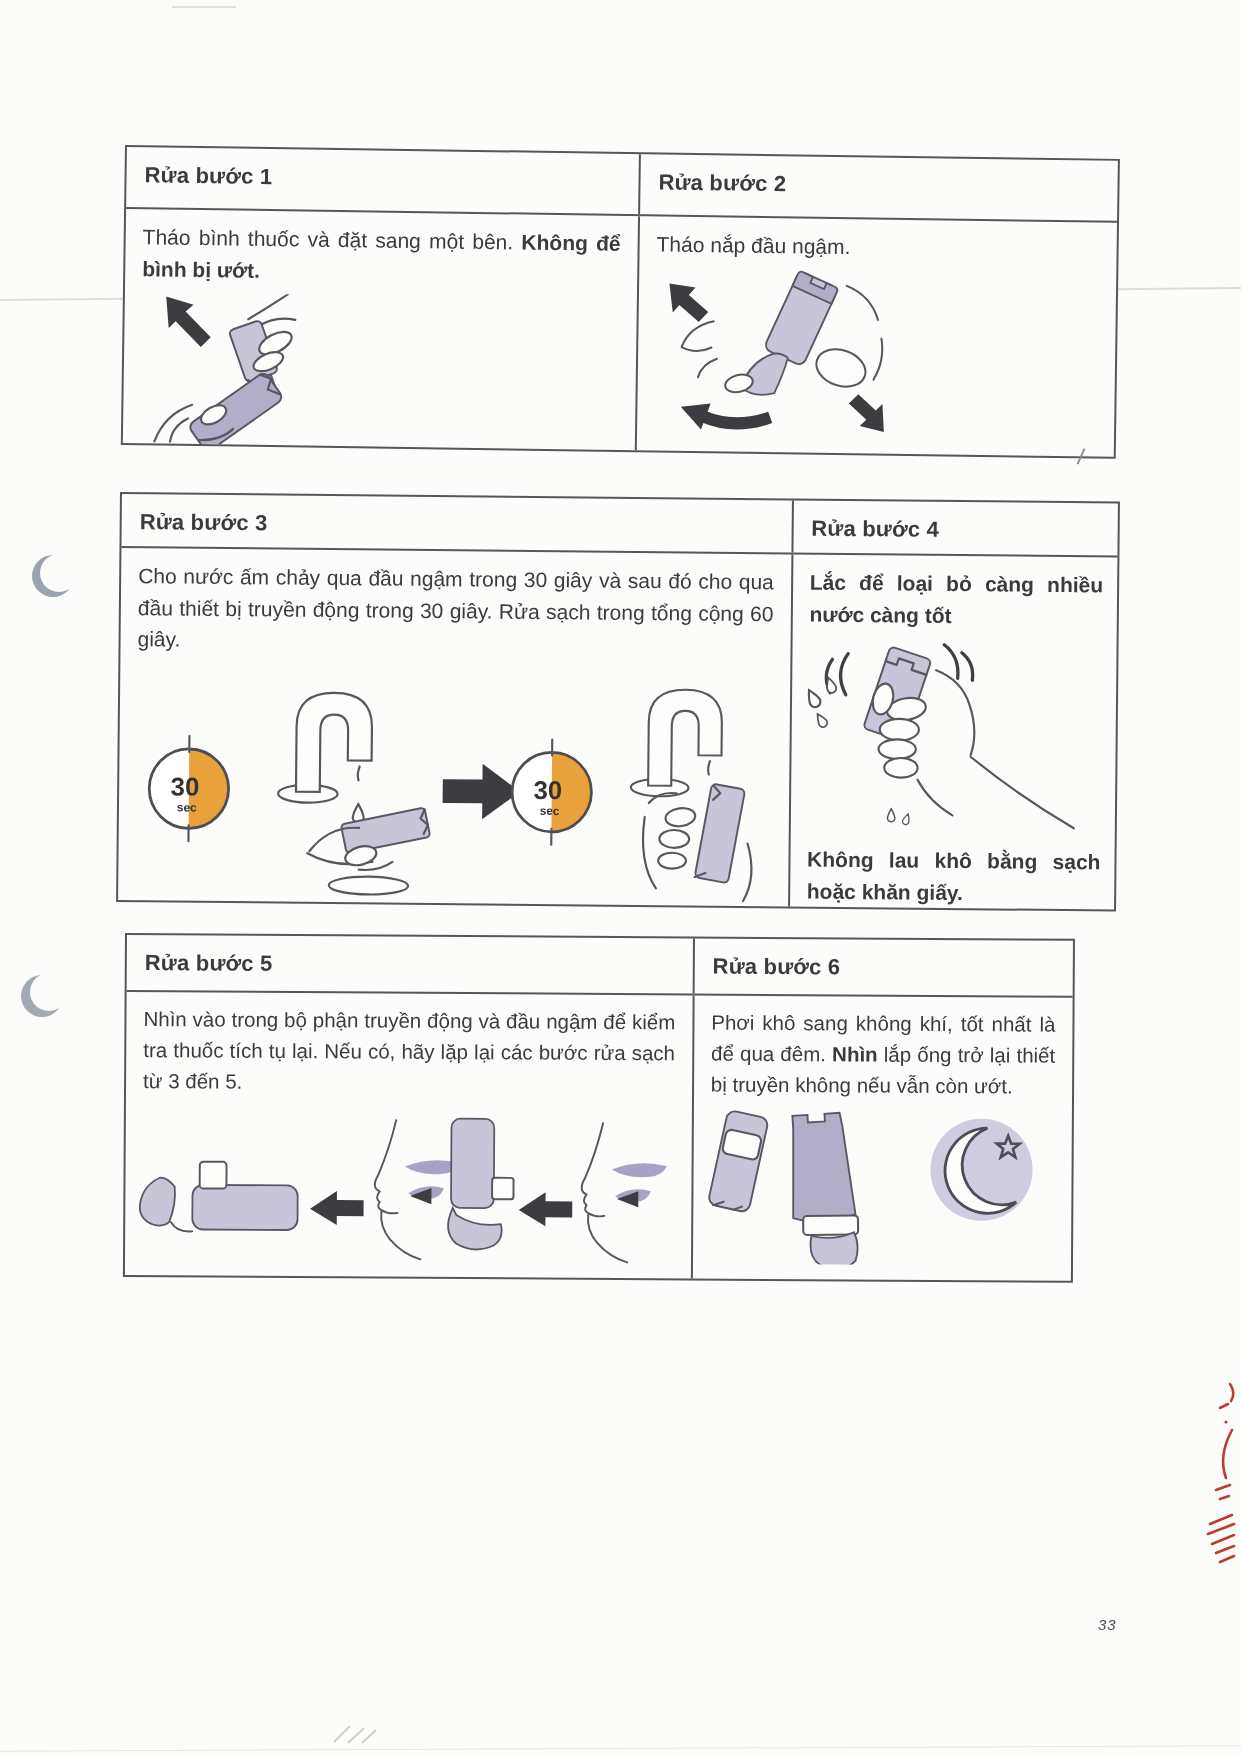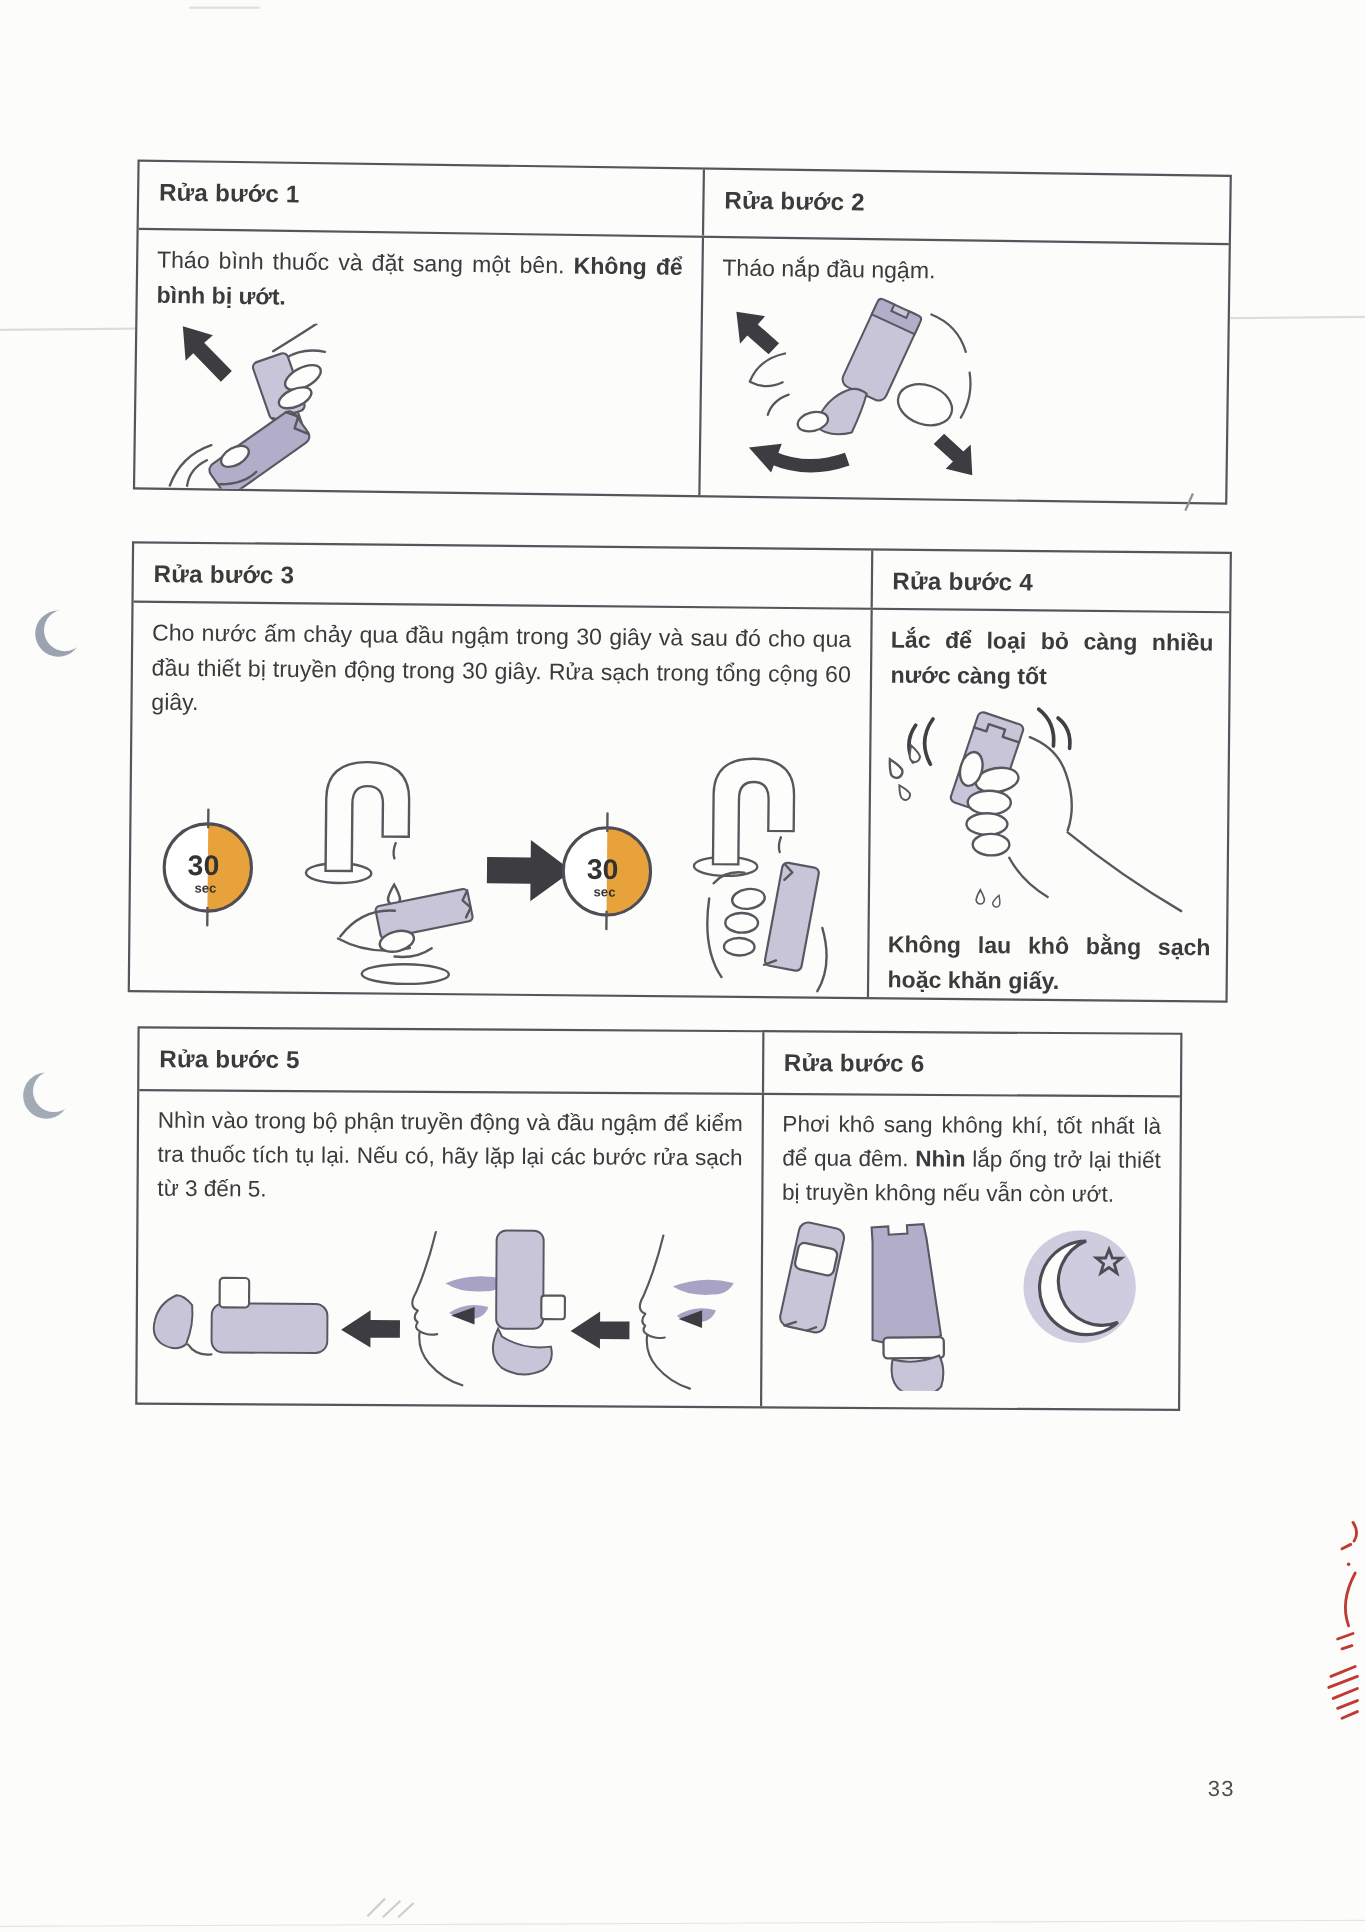--- a/index.html
+++ b/index.html
@@ -56,21 +56,21 @@
 
   
   .scanline{position:absolute;left:0;top:293px;width:1241px;height:1.6px;background:#dddcd6;transform:rotate(-0.55deg);}
   .scanline2{position:absolute;left:0;top:1748px;width:1241px;height:1px;background:#e5e5df;transform:rotate(-0.25deg);}
   .topdash{position:absolute;left:172px;top:6px;width:64px;height:1.5px;background:#e0e0da;}
   .punch{position:absolute;width:50px;height:50px;}
   .punch1{left:30px;top:552px;}
   .punch2{left:20px;top:972px;}
   .stray{position:absolute;left:1080px;top:448px;width:2.4px;height:17px;background:#8f8f93;transform:rotate(24deg);}
   .smudge{position:absolute;left:330px;top:1722px;width:70px;height:22px;}
-  .pagenum{position:absolute;left:1098px;top:1616px;font-size:20px;color:#4c4c4c;letter-spacing:1px;}
+  .pagenum{position:absolute;left:1098px;top:1616px;font-size:15px;color:#4c4c4c;letter-spacing:1px;font-style:italic;}
   .redmark{position:absolute;left:1206px;top:1378px;width:35px;height:200px;}
 </style>
 </head>
 <body>
 
 <div class="page">
 
   <div class="topdash"></div>
   <div class="scanline"></div>
 

